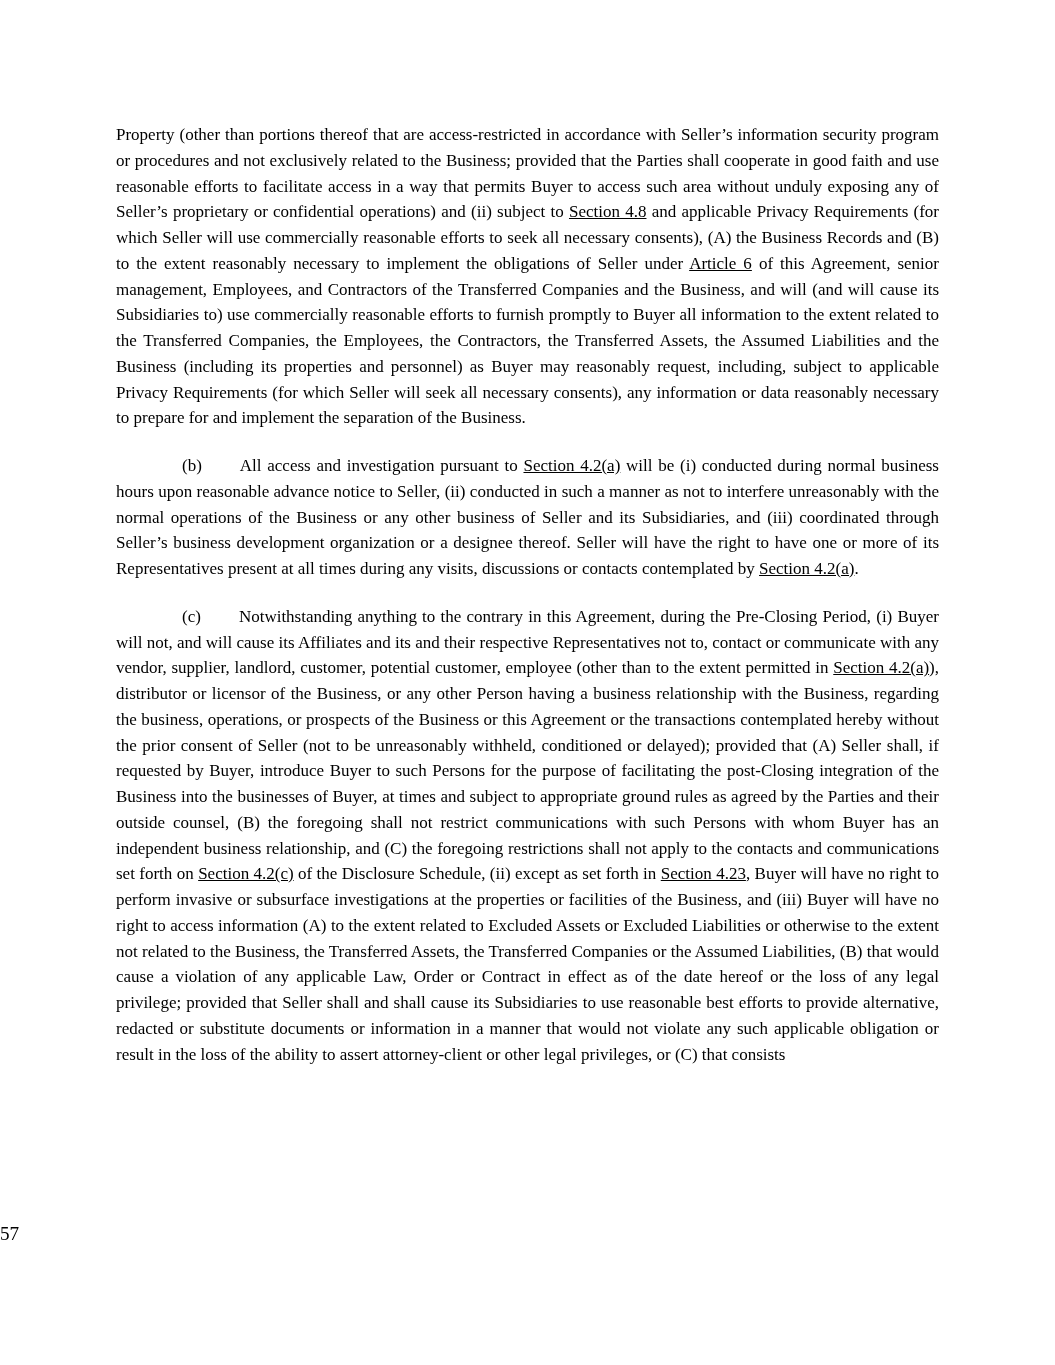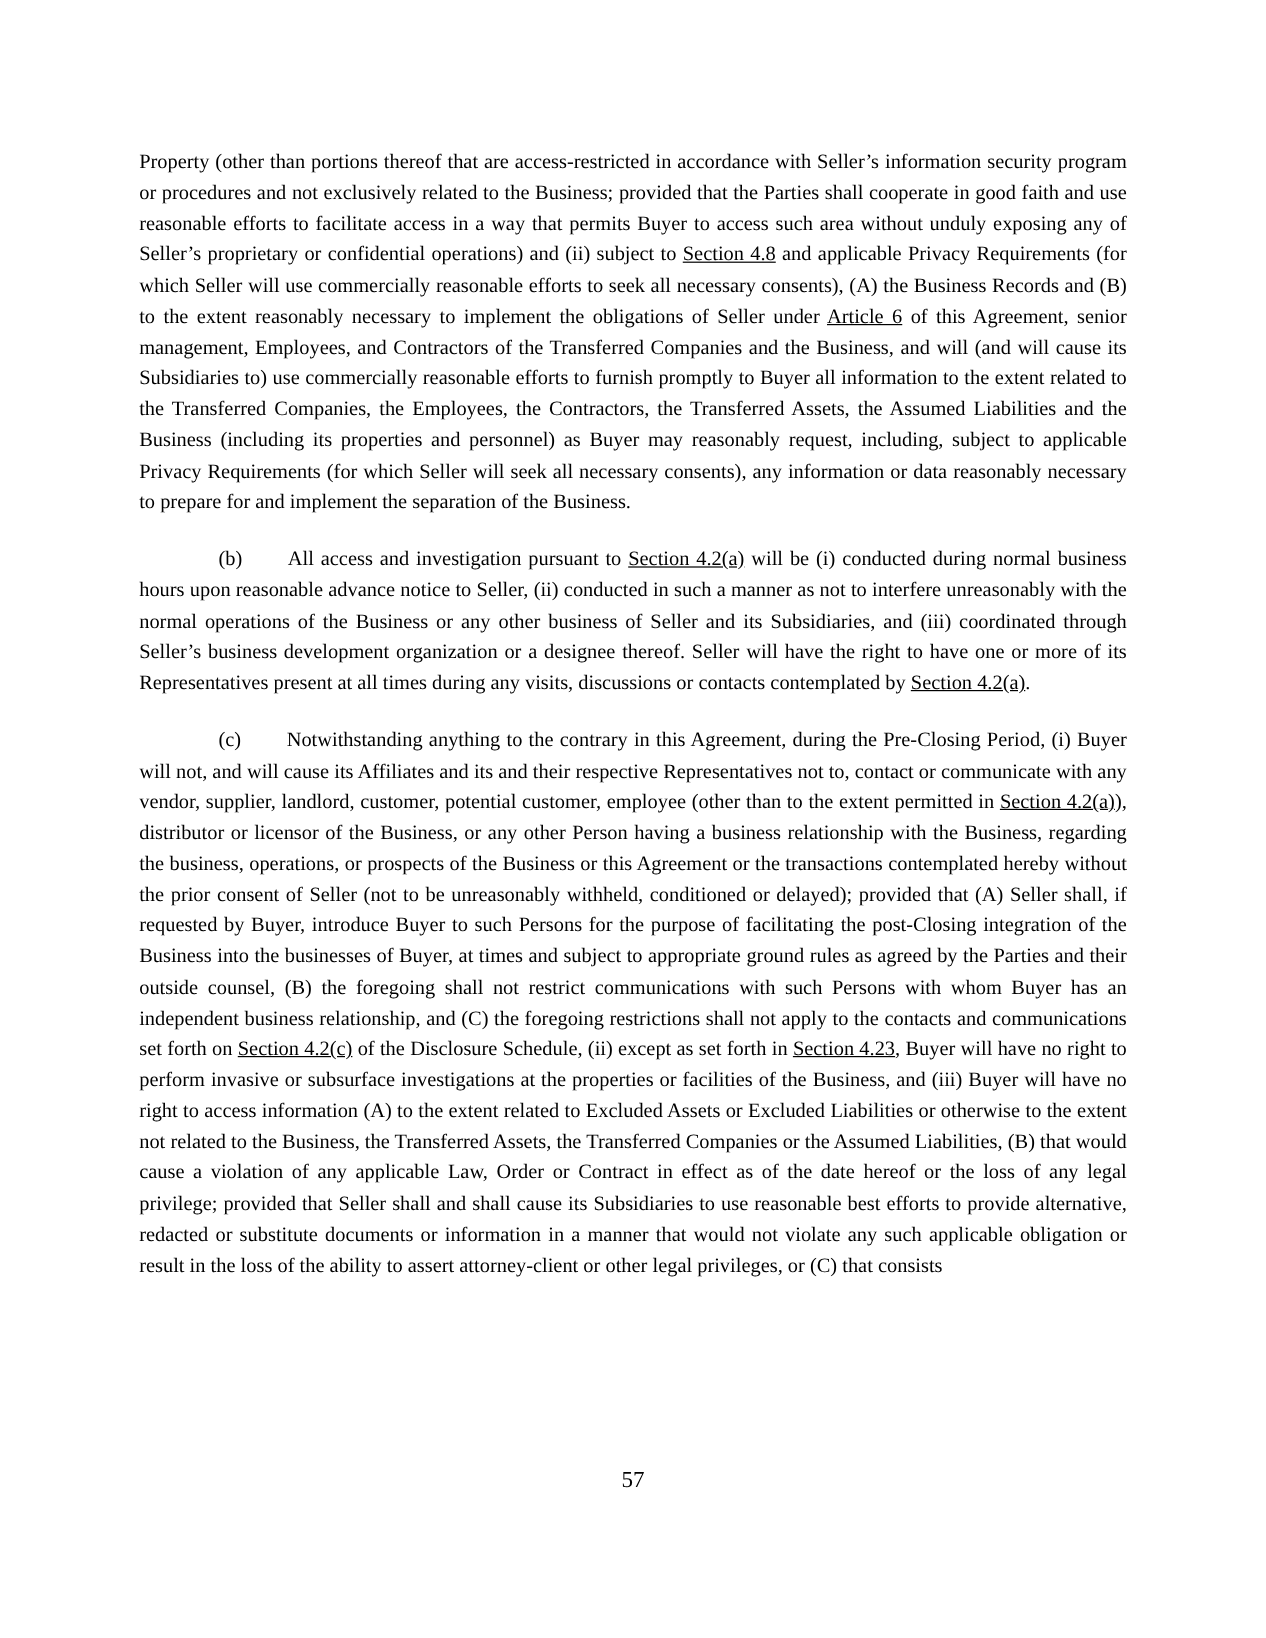--- a/index.html
+++ b/index.html
@@ -46,21 +46,20 @@
     text-decoration: underline;
   }
   .nb {
     white-space: nowrap;
   }
   .page-number {
     position: absolute;
     left: 0;
     right: 0;
     top: 1222px;
-    text-align: center;
     font-size: 19.2px;
     line-height: 1.2;
   }
 </style>
 </head>
 <body>
 
 <div class="page">
   <div class="doc-body" id="doc-body">
       <p class="para"><span>Property (other than portions thereof that are access-restricted in accordance with Seller’s information security program or procedures and not exclusively related to the Business; provided that the Parties shall cooperate in good faith and use reasonable efforts to facilitate access in a way that permits Buyer to access such area without unduly exposing any of Seller’s proprietary or confidential operations) and (ii) subject to </span><span class="u nb">Section 4.8</span><span> and applicable Privacy Requirements (for which Seller will use commercially reasonable efforts to seek all necessary consents), (A) the Business Records and (B) to the extent reasonably necessary to implement the obligations of Seller under </span><span class="u nb">Article 6</span><span> of this Agreement, senior management, Employees, and Contractors of the Transferred Companies and the Business, and will (and will cause its Subsidiaries to) use commercially reasonable efforts to furnish promptly to Buyer all information to the extent related to the Transferred Companies, the Employees, the Contractors, the Transferred Assets, the Assumed Liabilities and the Business (including its properties and personnel) as Buyer may reasonably request, including, subject to applicable Privacy Requirements (for which Seller will seek all necessary consents), any information or data reasonably necessary to prepare for and implement the separation of the Business.</span></p>

